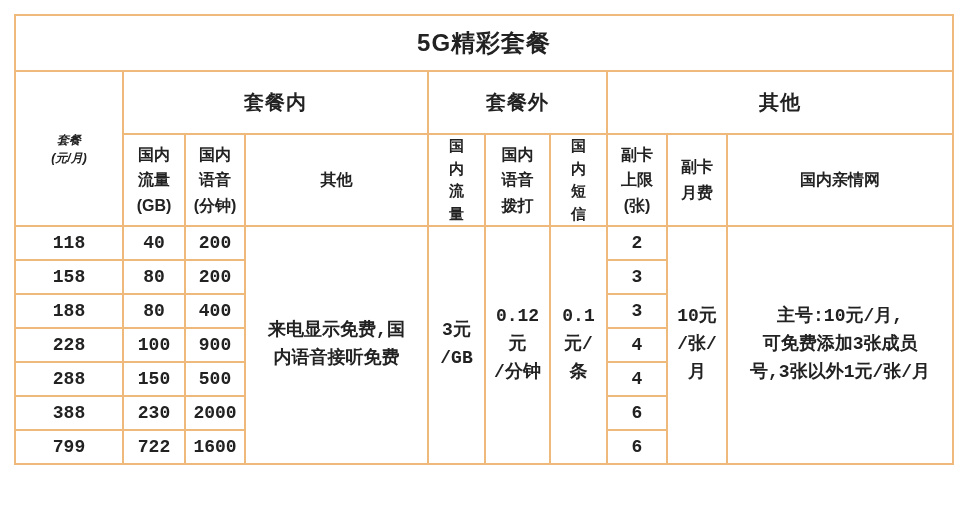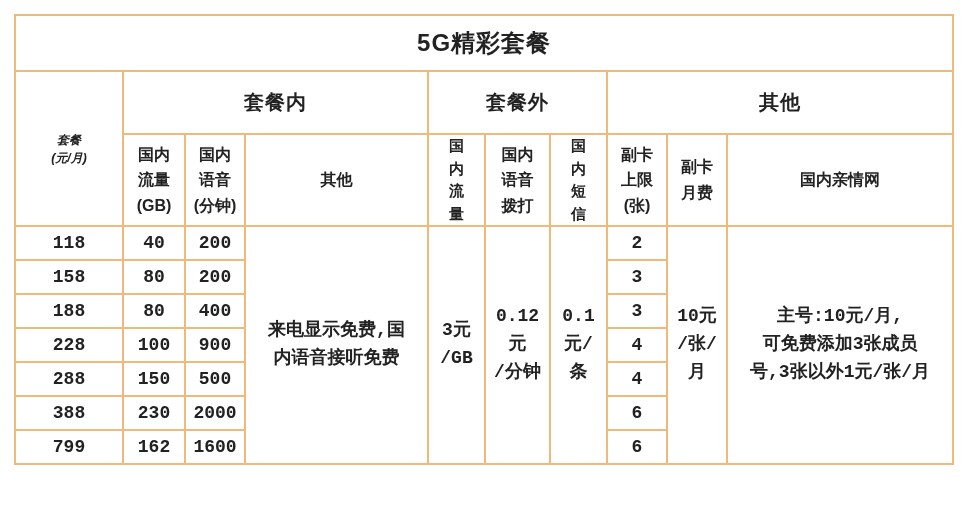--- a/index.html
+++ b/index.html
@@ -151,18 +151,18 @@
     <td class="num-cell">4</td>
   </tr>
   <tr class="r-data">
     <td class="num-cell">388</td>
     <td class="num-cell">230</td>
     <td class="num-cell">2000</td>
     <td class="num-cell">6</td>
   </tr>
   <tr class="r-data">
     <td class="num-cell">799</td>
-    <td class="num-cell">162</td>
+    <td class="num-cell">722</td>
     <td class="num-cell">1600</td>
     <td class="num-cell">6</td>
   </tr>
 </tbody>
   </table>
 
 </body></html>

